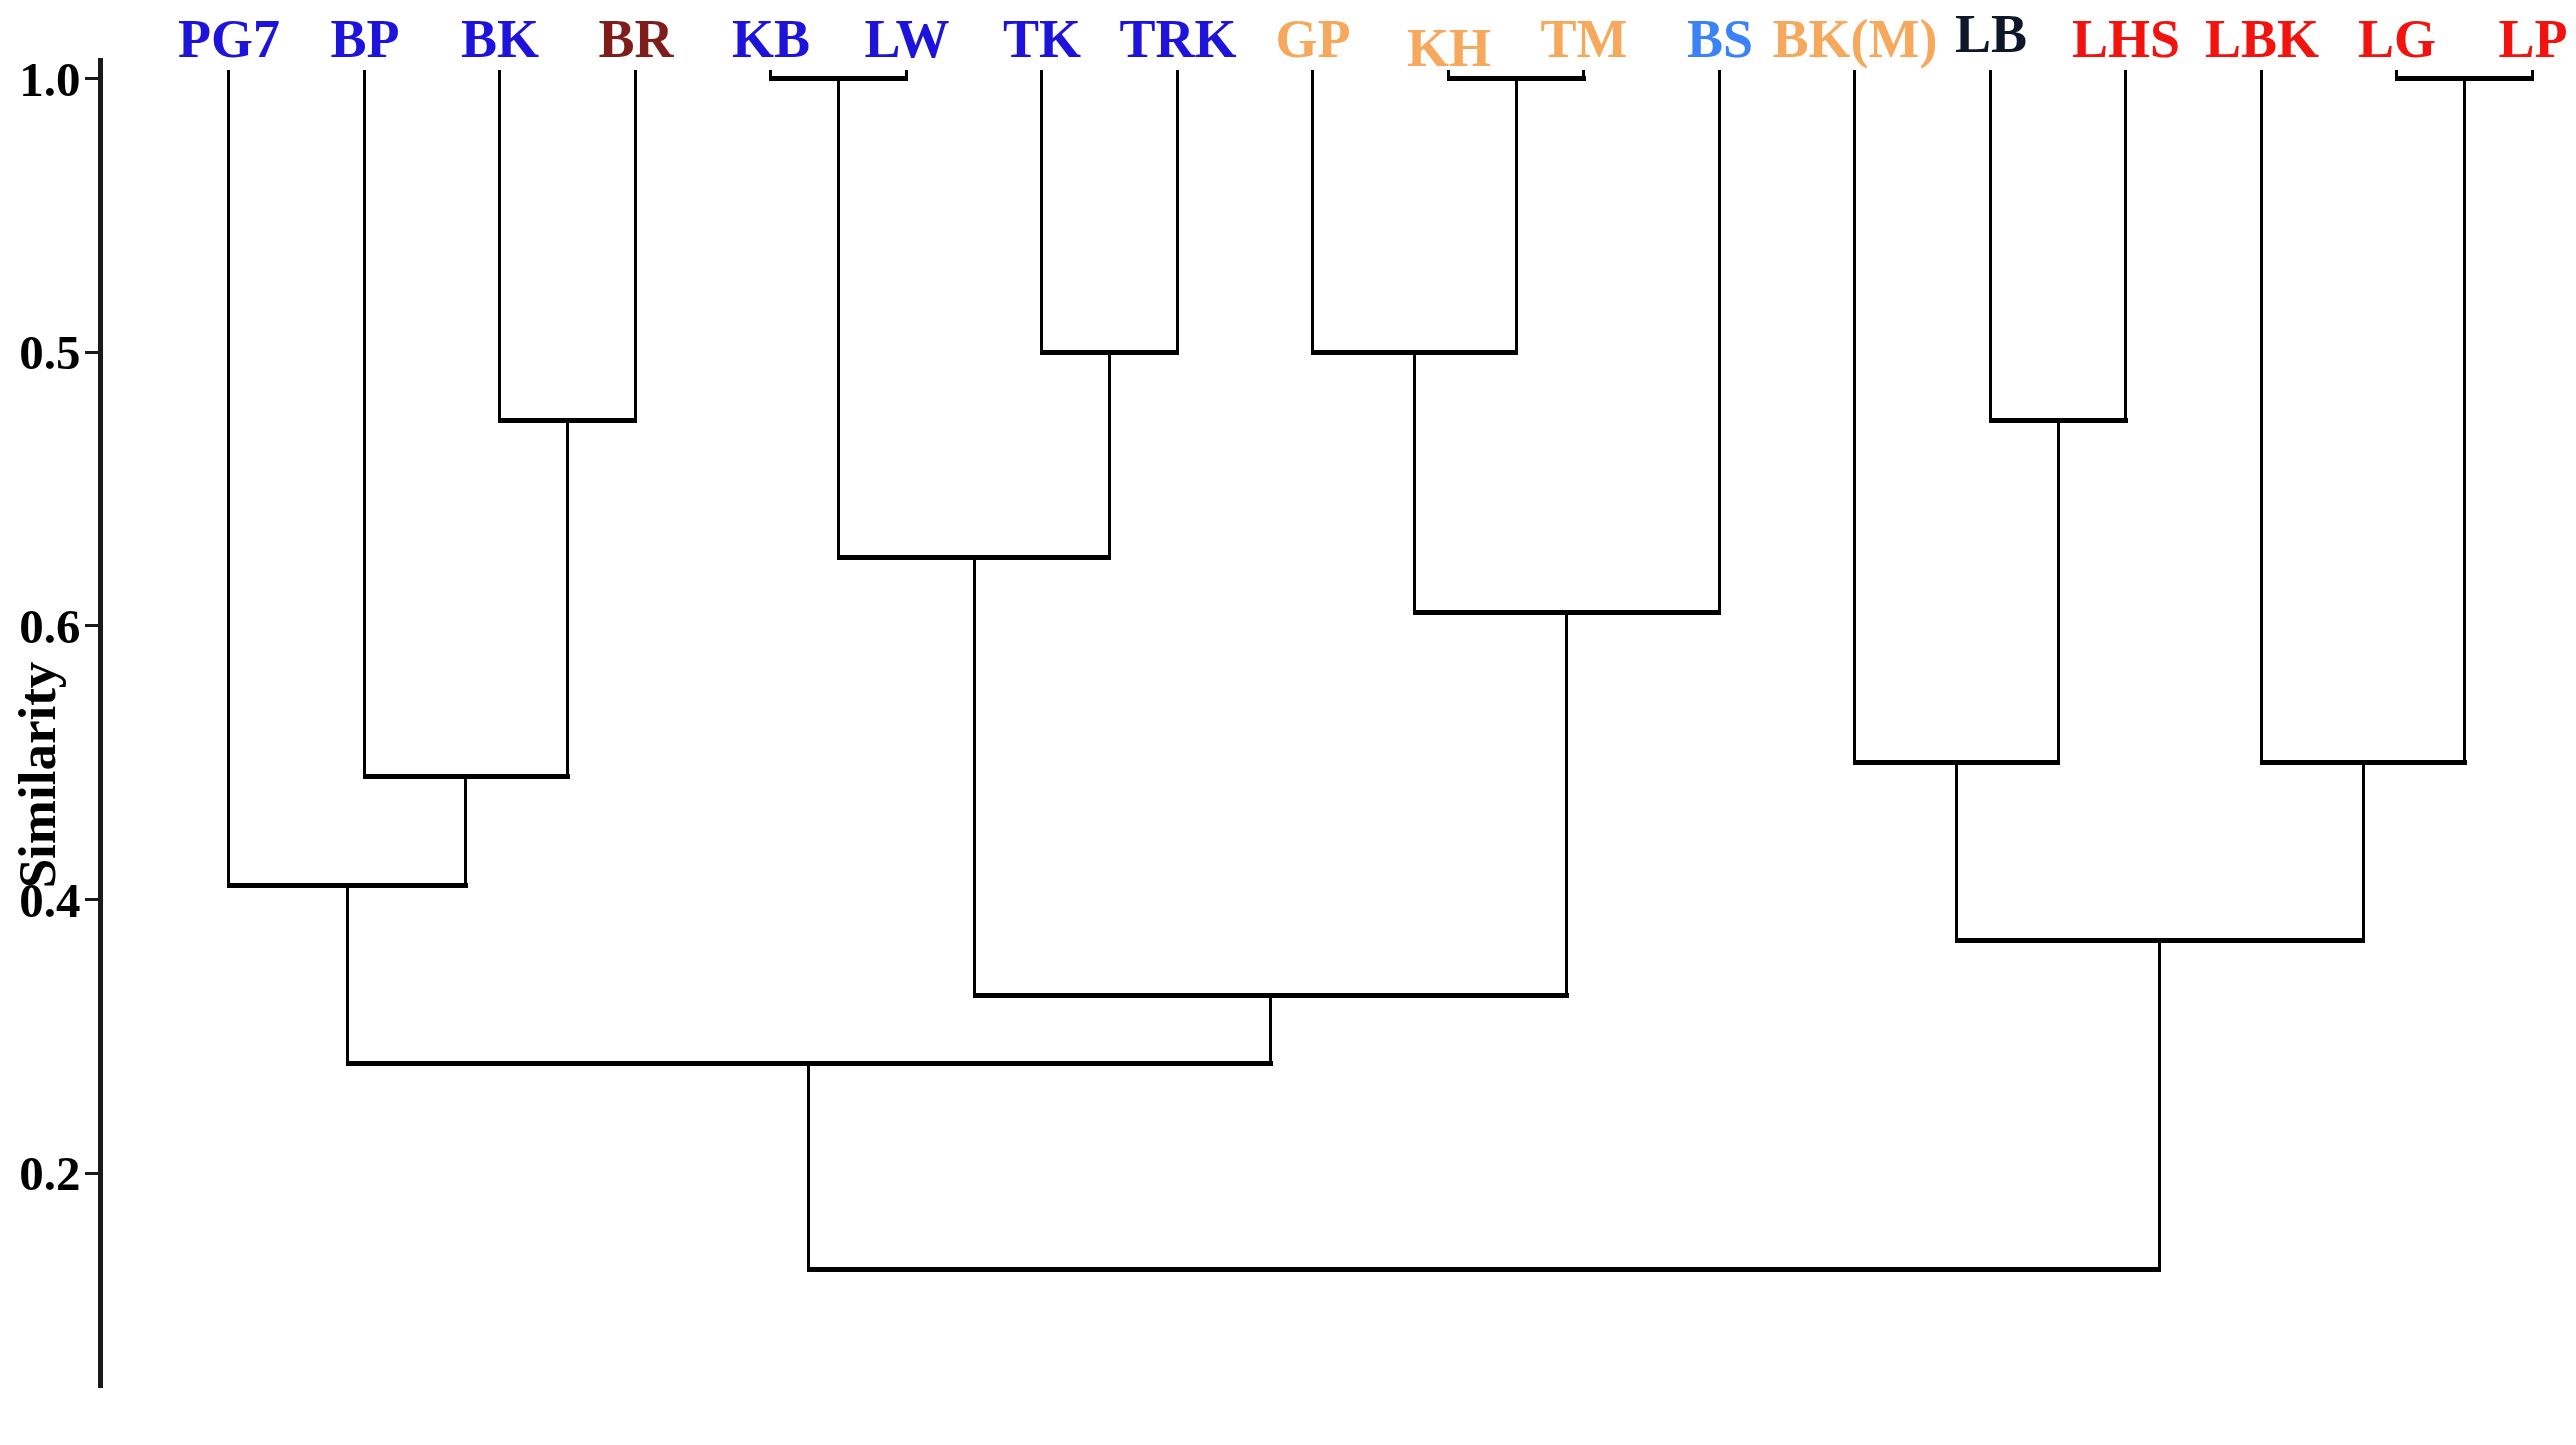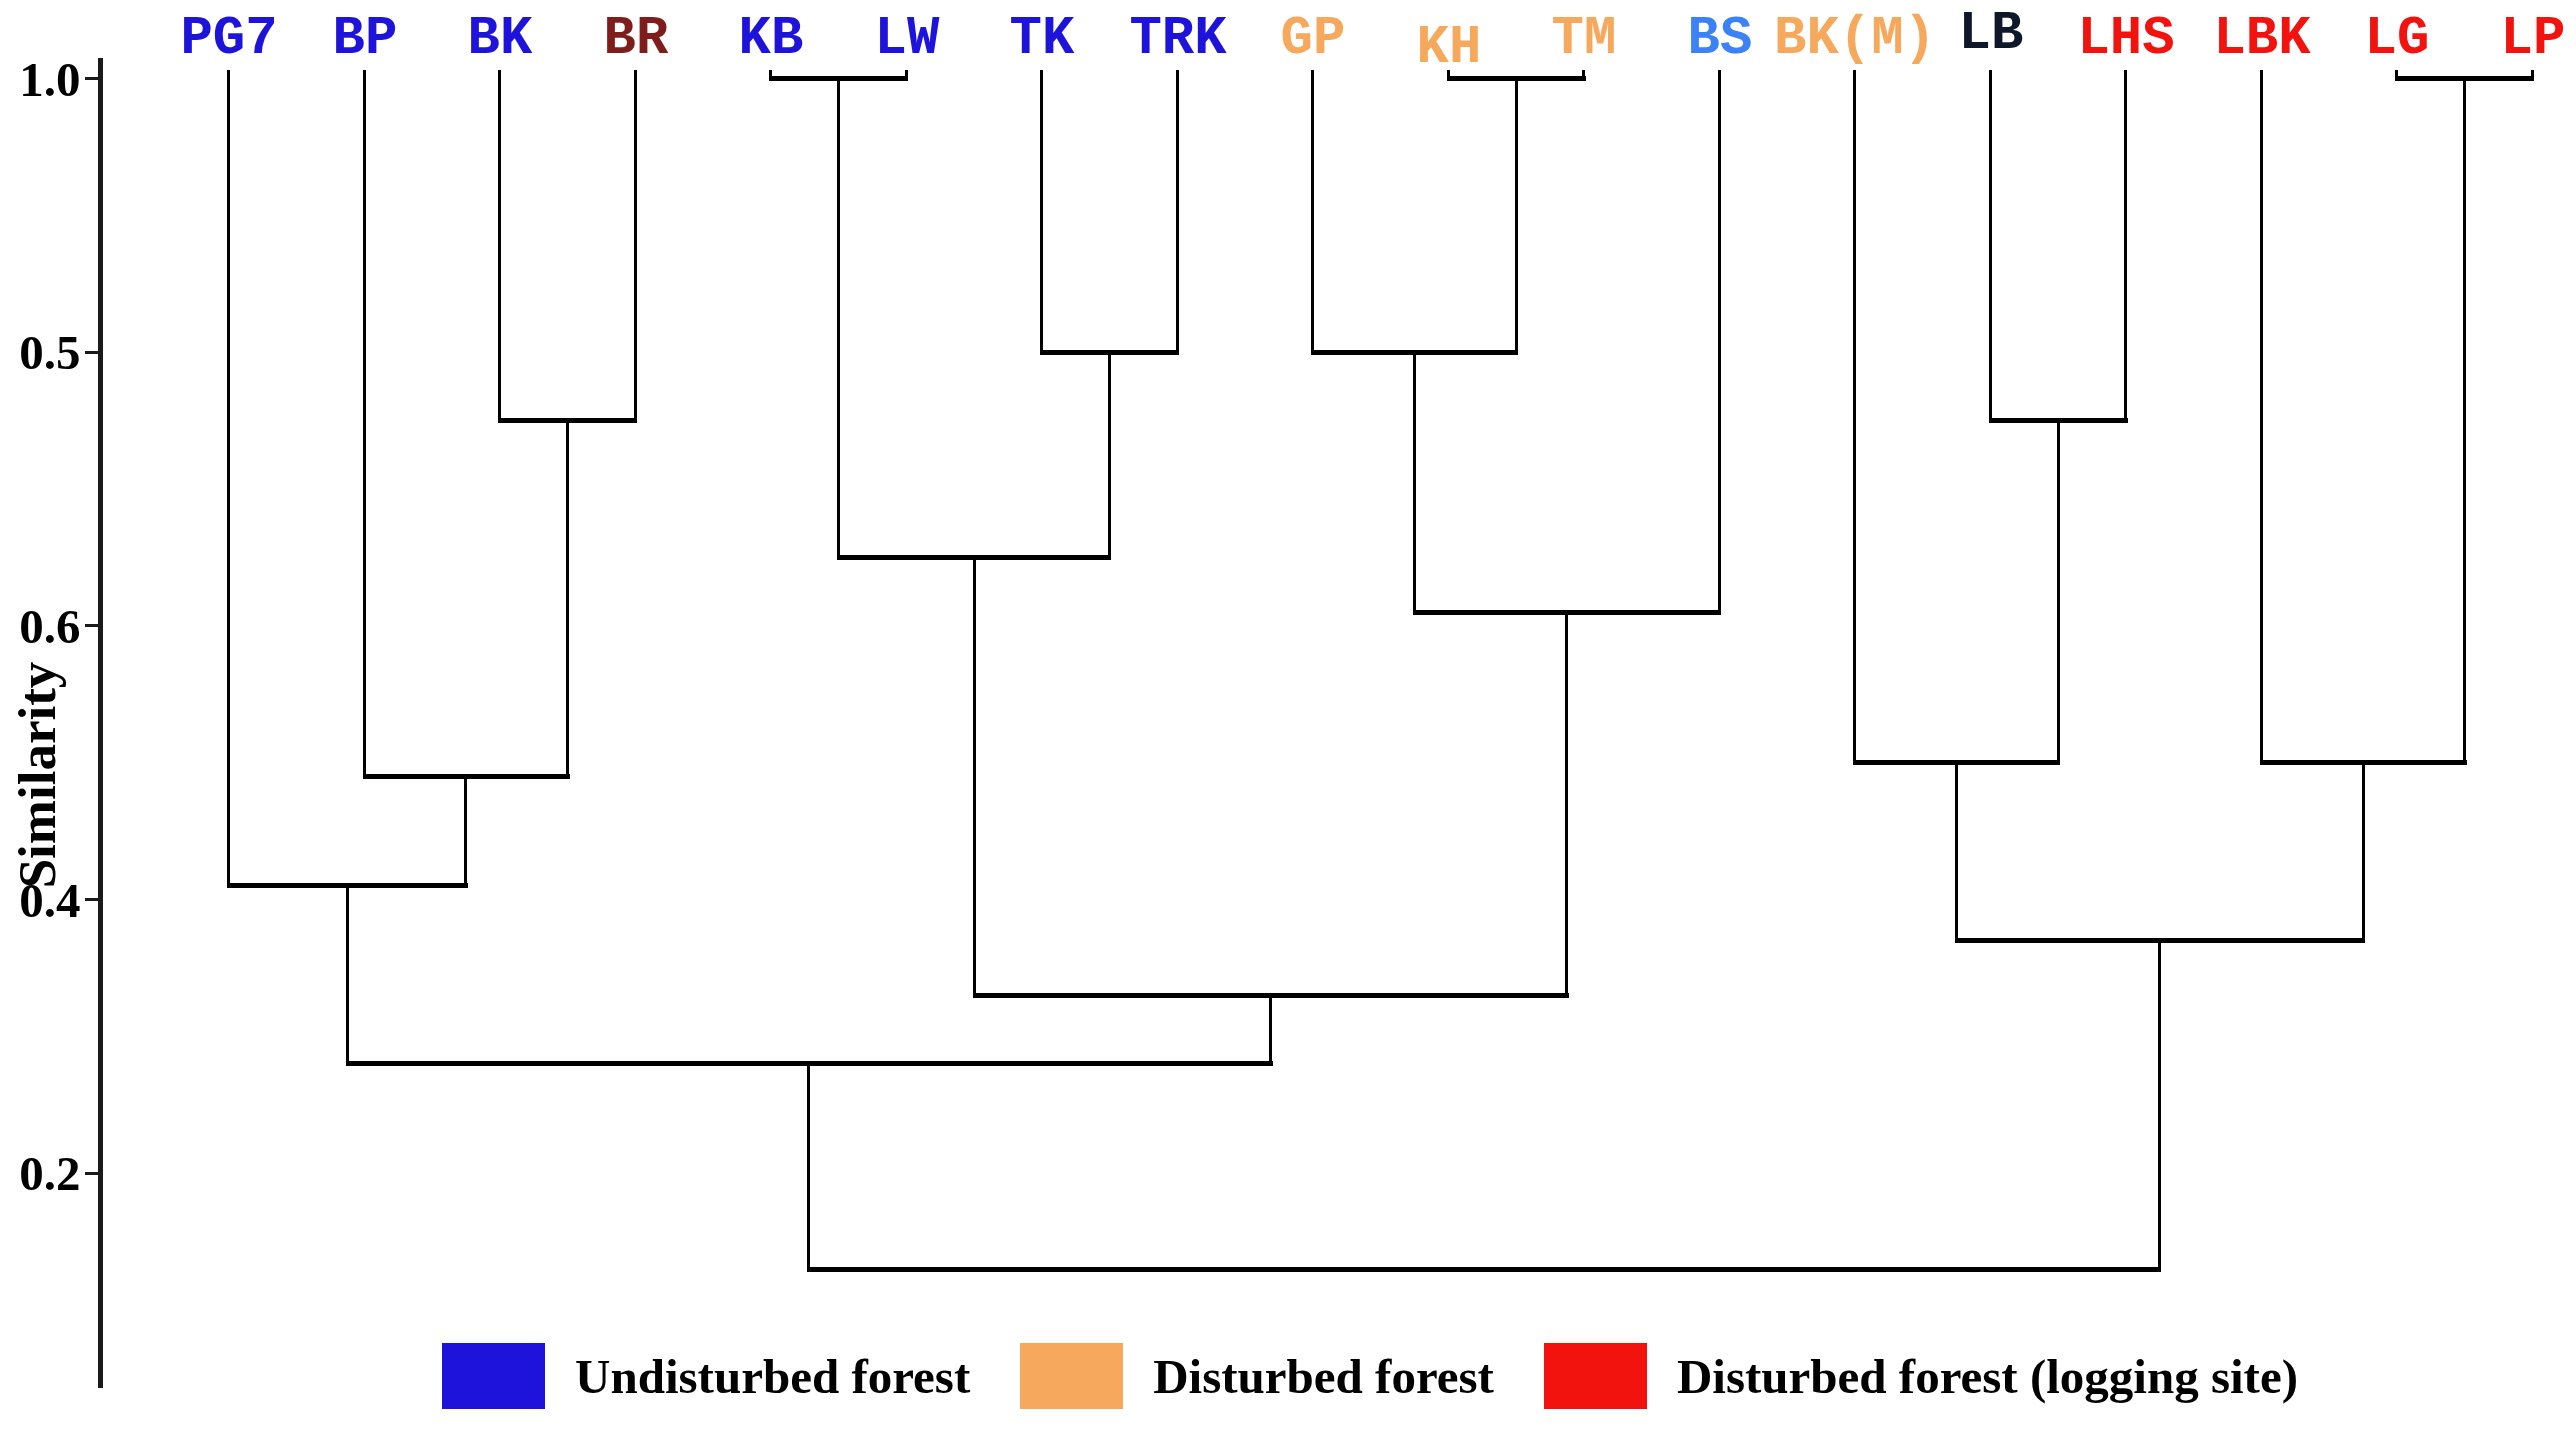--- a/index.html
+++ b/index.html
@@ -21,21 +21,20 @@
     position:absolute;
     font-size:53px;font-weight:bold;color:#000000;
     transform:translate(-50%,-50%) rotate(-90deg);
     white-space:nowrap;
   }
   .leaf-label{
     position:absolute;width:217px;text-align:center;
     font-size:54px;font-weight:bold;
     transform:translateX(-50%);
     white-space:nowrap;
-    font-family:Liberation Mono, monospace;
   }
   .tree-line{position:absolute;background:#000000;}
   #legend{
     position:absolute;left:442px;top:1343px;
     display:flex;align-items:center;gap:50px;
   }
   .legend-item{display:flex;align-items:center;}
   .legend-swatch{width:103px;height:66px;margin-right:30px;flex:0 0 auto;}
   .legend-label{
     font-size:49px;font-weight:bold;color:#000000;white-space:nowrap;
@@ -130,29 +129,15 @@
       <div class="leaf-label" style="left: 1584px; top: 8.1px; color: rgb(246, 169, 92);">TM</div>
       <div class="leaf-label" style="left: 1720px; top: 8.1px; color: #3b82f6;">BS</div>
       <div class="leaf-label" style="left: 1855px; top: 8.1px; color: rgb(246, 169, 92);">BK(M)</div>
       <div class="leaf-label" style="left: 1991px; top: 3px; color: #0f172a;">LB</div>
       <div class="leaf-label" style="left: 2126px; top: 8.1px; color: rgb(242, 19, 15);">LHS</div>
       <div class="leaf-label" style="left: 2262px; top: 8.1px; color: rgb(242, 19, 15);">LBK</div>
       <div class="leaf-label" style="left: 2397px; top: 8.1px; color: rgb(242, 19, 15);">LG</div>
       <div class="leaf-label" style="left: 2533px; top: 8.1px; color: rgb(242, 19, 15);">LP</div>
     </div>
 
-  <div id="legend">
-      <div class="legend-item">
-        <div class="legend-swatch" style="background: rgb(29, 19, 218);"></div>
-        <div class="legend-label">Undisturbed forest</div>
-      </div>
-      <div class="legend-item">
-        <div class="legend-swatch" style="background: rgb(246, 169, 92);"></div>
-        <div class="legend-label">Disturbed forest</div>
-      </div>
-      <div class="legend-item">
-        <div class="legend-swatch" style="background: rgb(242, 19, 15);"></div>
-        <div class="legend-label">Disturbed forest (logging site)</div>
-      </div>
-    </div>
 
 </div>
 
 
 </body></html>

